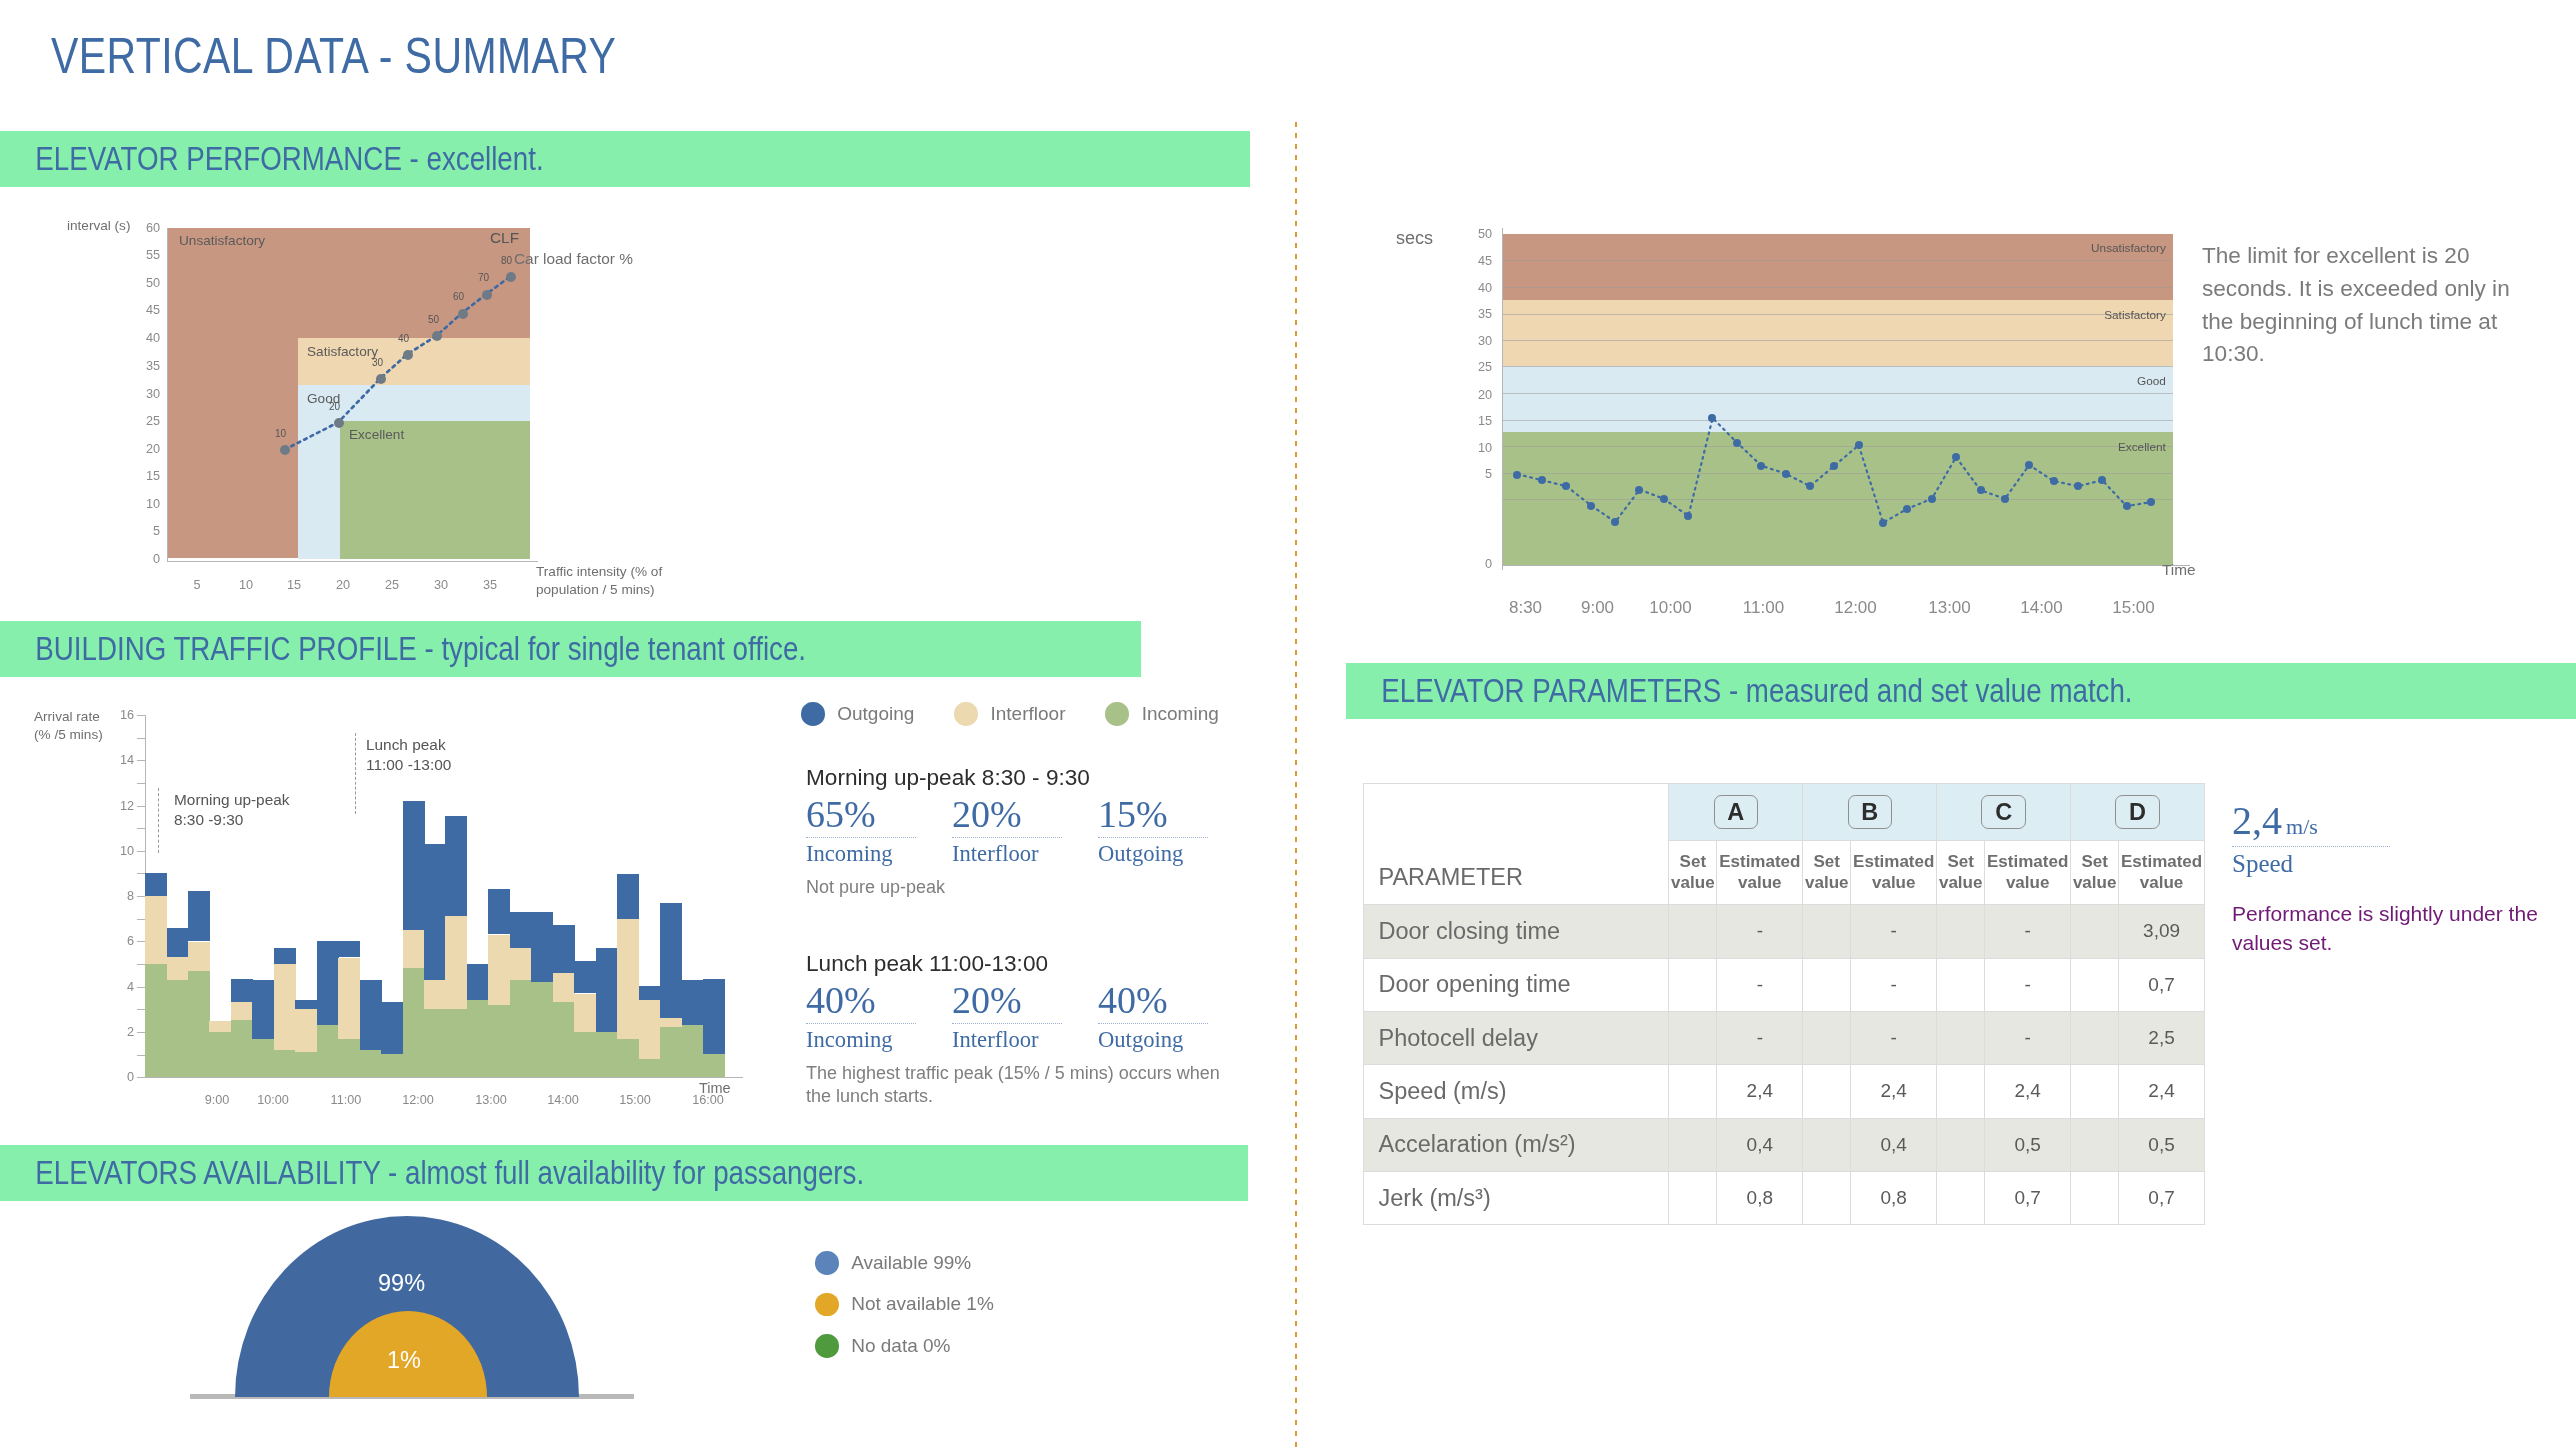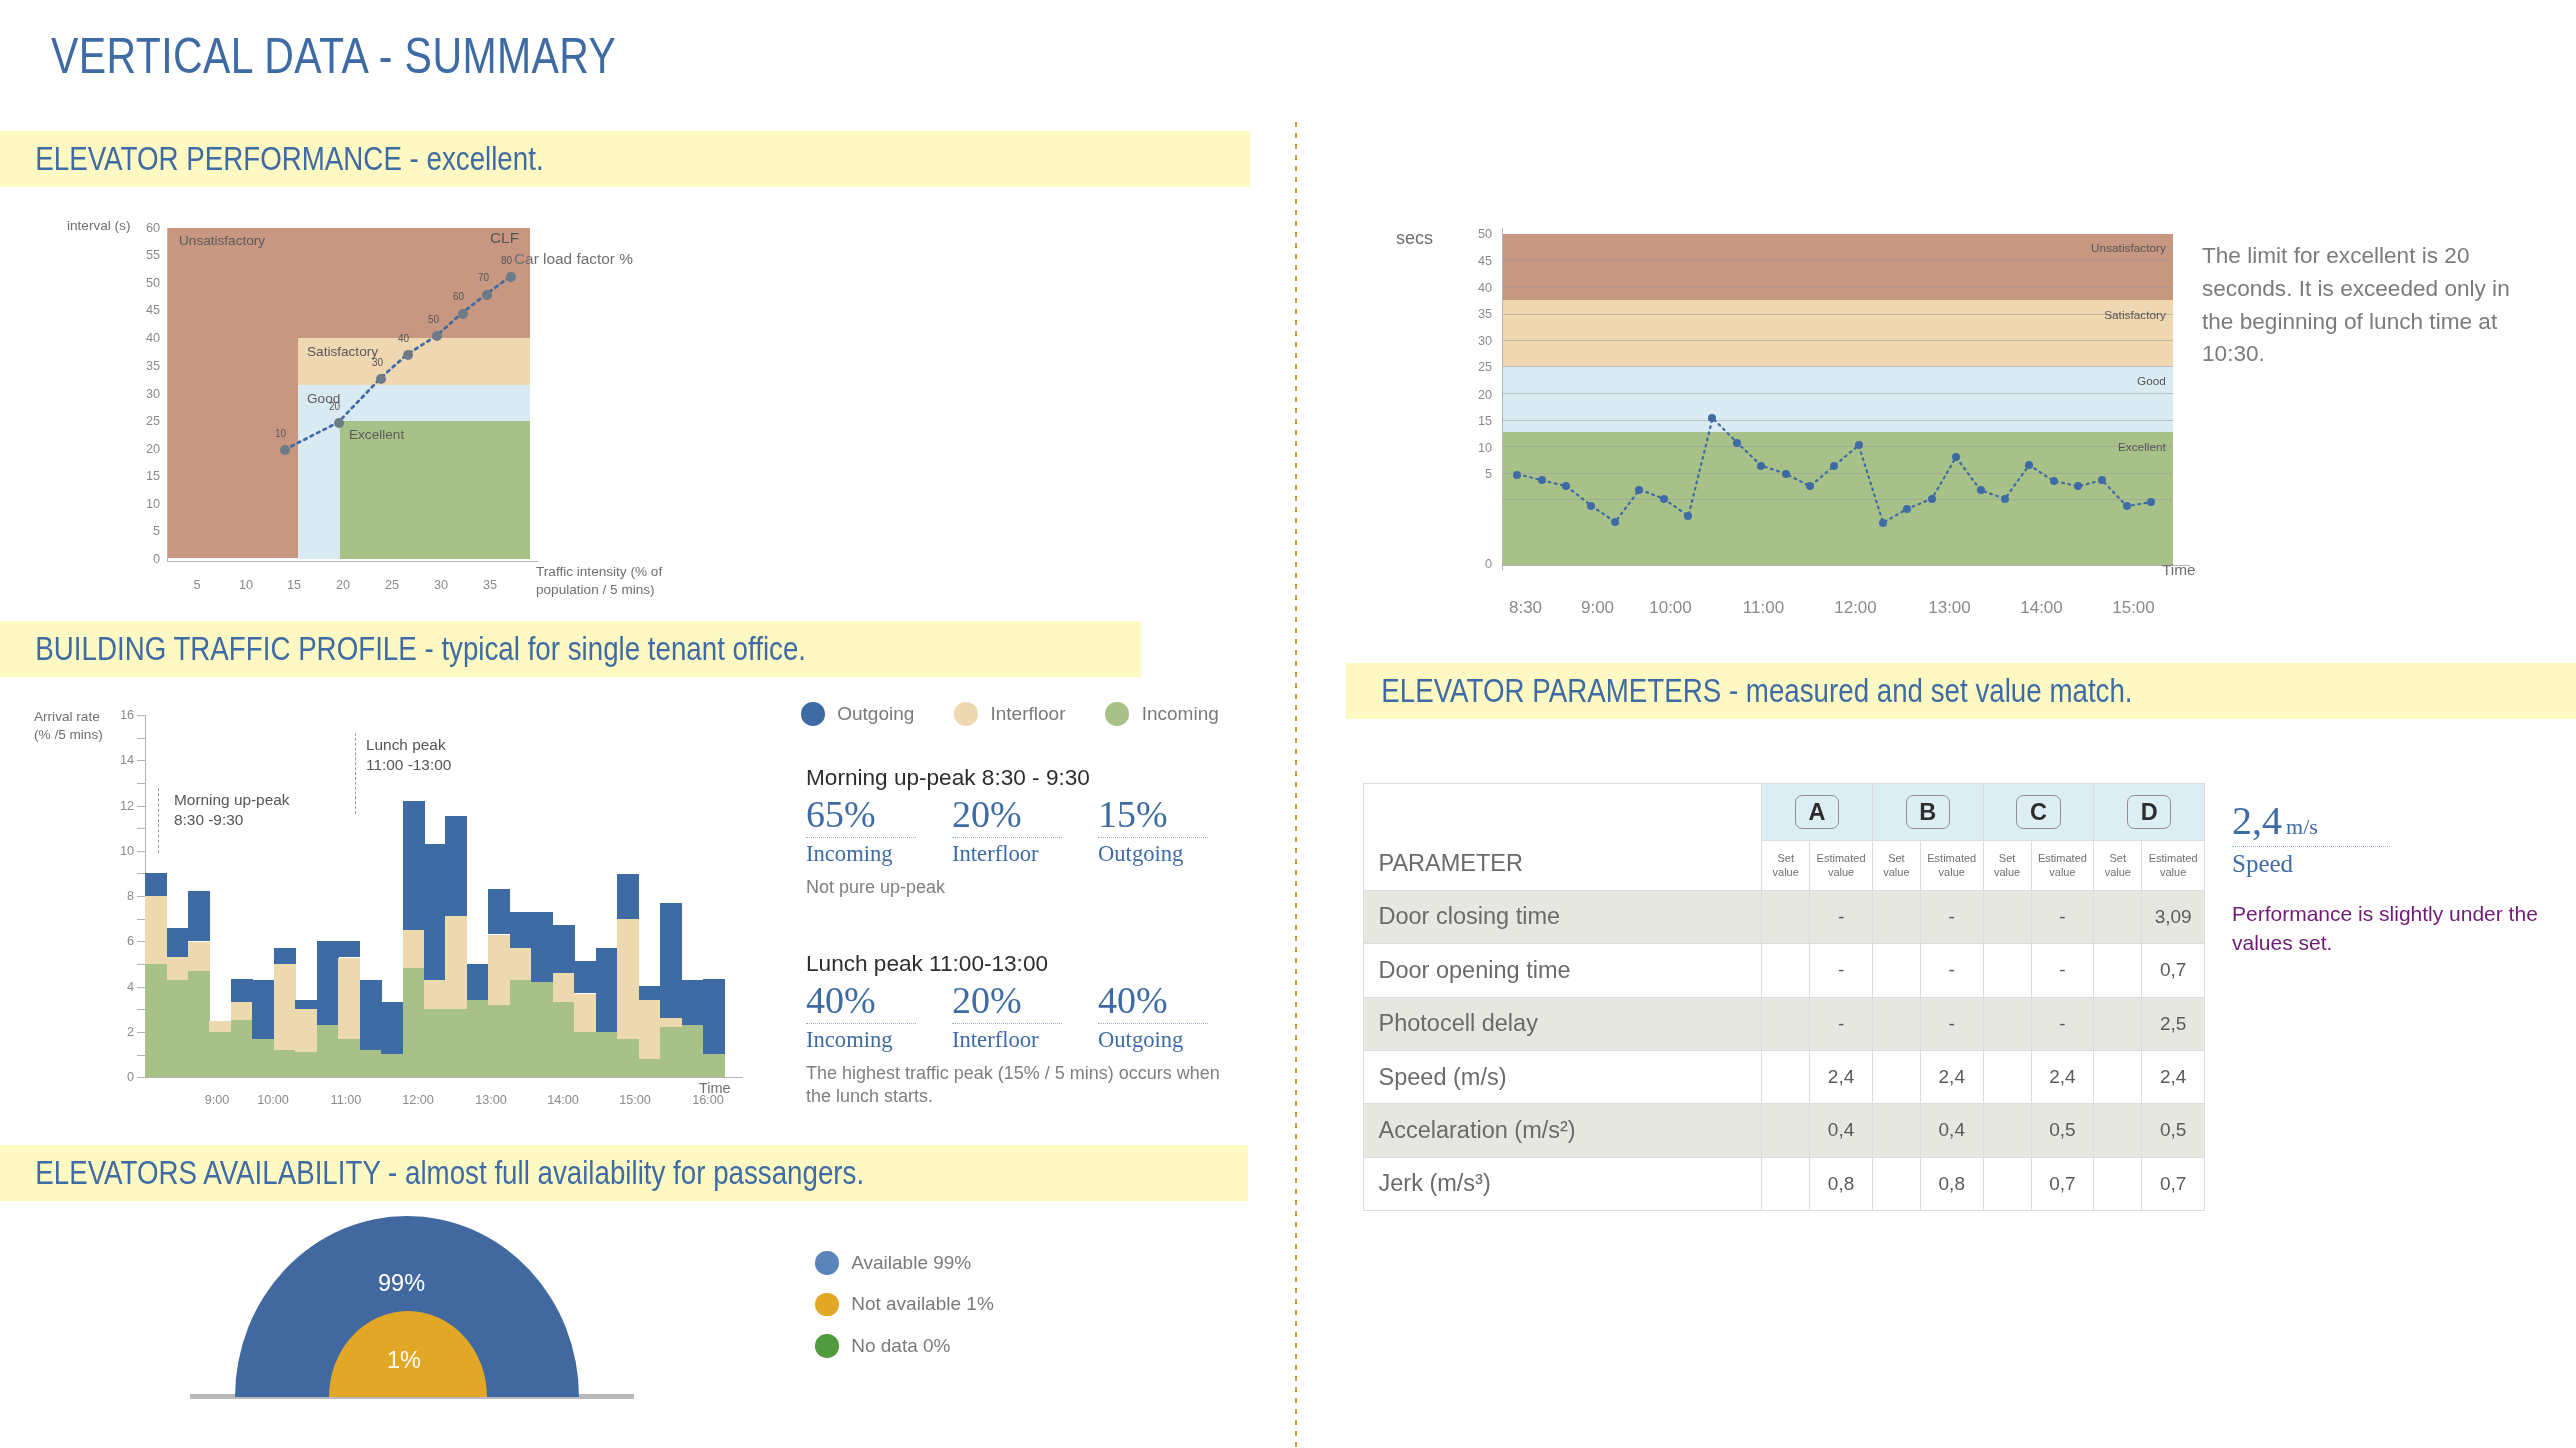--- a/index.html
+++ b/index.html
@@ -17,21 +17,21 @@
   
   .main-title {
     position:absolute; left:51px; top:27px;
     font-size:50px; font-weight:400; letter-spacing:0.5px;
     color:#3f6ba5;
     font-family:"Liberation Sans Narrow","Liberation Sans",sans-serif;
     transform:scaleX(0.82); transform-origin:left center;
     white-space:nowrap;
   }
   .band {
-    position:absolute; background:#fef9c3;
+    position:absolute; background:#86efac;
     display:flex; align-items:center;
   }
   .band-title {
     font-size:33px; color:#3f6ba5; font-weight:400;
     font-family:"Liberation Sans Narrow","Liberation Sans",sans-serif;
     transform:scaleX(0.84); transform-origin:left center;
     white-space:nowrap; padding-left:42px;
   }
 
   
@@ -91,21 +91,21 @@
   
   #ptable { position:absolute; left:1363px; top:783px; width:842px; border-collapse:collapse; }
   #ptable td, #ptable th { border:0.9px solid #dcdcdc; padding:0; }
   .p-name { font-size:23.5px; color:#6a6a6a; padding:12.7px 0 12.7px 14.5px !important; width:340px; text-align:left; font-weight:400; }
   .p-val { font-size:19px; color:#5a5a5a; text-align:center; width:41px; padding:12.7px 1.8px !important; }
   .p-grp { background:#ddedf4; text-align:center; padding:11px 0 !important; }
   .p-chip {
     display:inline-block; border:0.9px solid #8e8e8e; border-radius:7.2px;
     padding:2.7px 12.7px; font-size:23.5px; color:#2d2d2d; background:#ddedf4;
   }
-  .p-sub { font-size:11px; color:#6f6f6f; text-align:center; line-height:1.2; padding:11px 1.8px !important; font-weight:400; }
+  .p-sub { font-size:17px; color:#6f6f6f; text-align:center; line-height:1.2; padding:11px 1.8px !important; font-weight:700; }
   .rowalt td { background:#e7e7e1; }
 
   .speed-box { position:absolute; left:2232px; top:797px; width:308px; }
   .speed-val { font-family:"Liberation Serif", serif; font-size:40px; color:#3f6ba5; }
   .speed-unit { font-family:"Liberation Serif", serif; font-size:22px; color:#3f6ba5; }
   .speed-rule { border-bottom:1.8px dotted #9bb0cc; width:158px; margin:1.8px 0 3.6px 0; }
   .speed-cap { font-family:"Liberation Serif", serif; font-size:25px; color:#3f6ba5; }
   .speed-note { font-size:21px; color:#701a75; margin-top:22px; line-height:1.35; }
 
   .ann { position:absolute; font-size:15.4px; color:#555; line-height:1.3; white-space:pre-line; }

